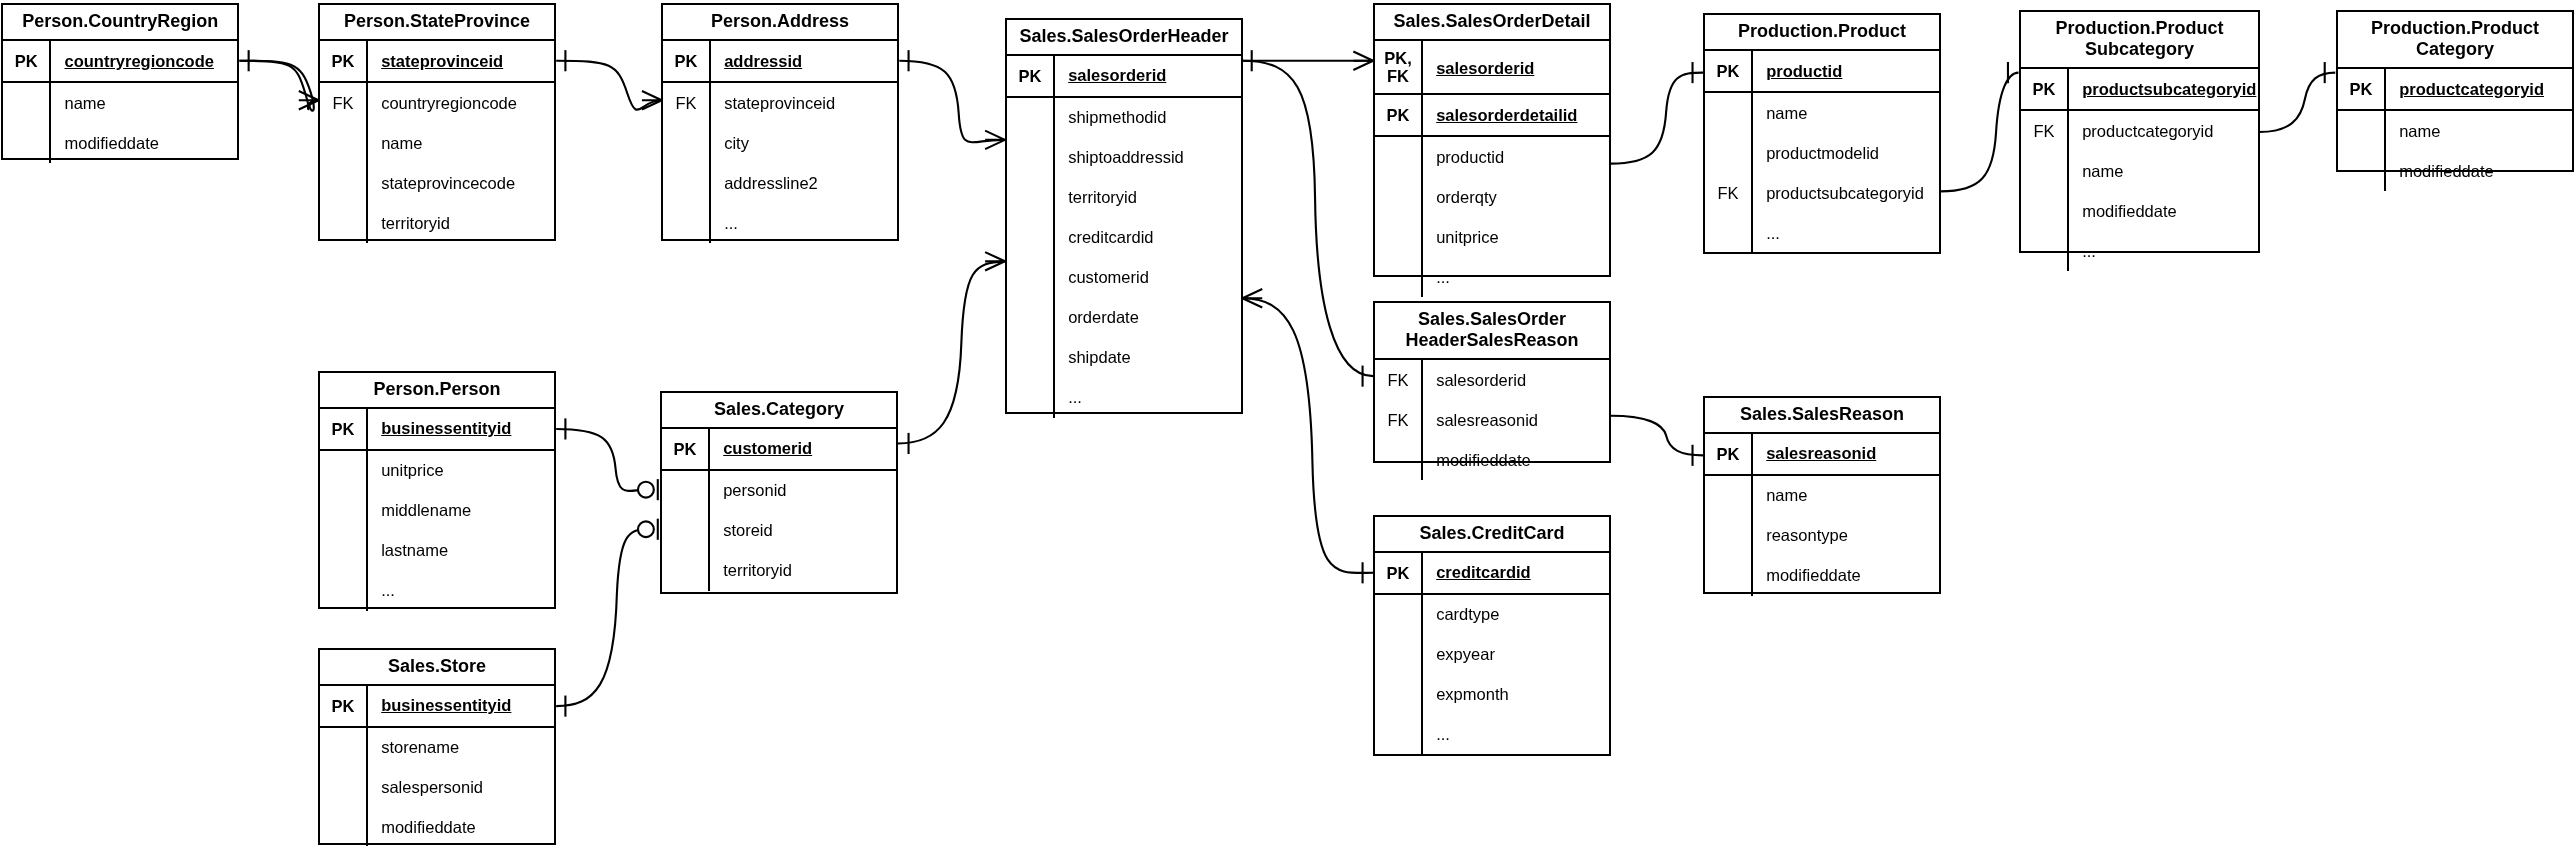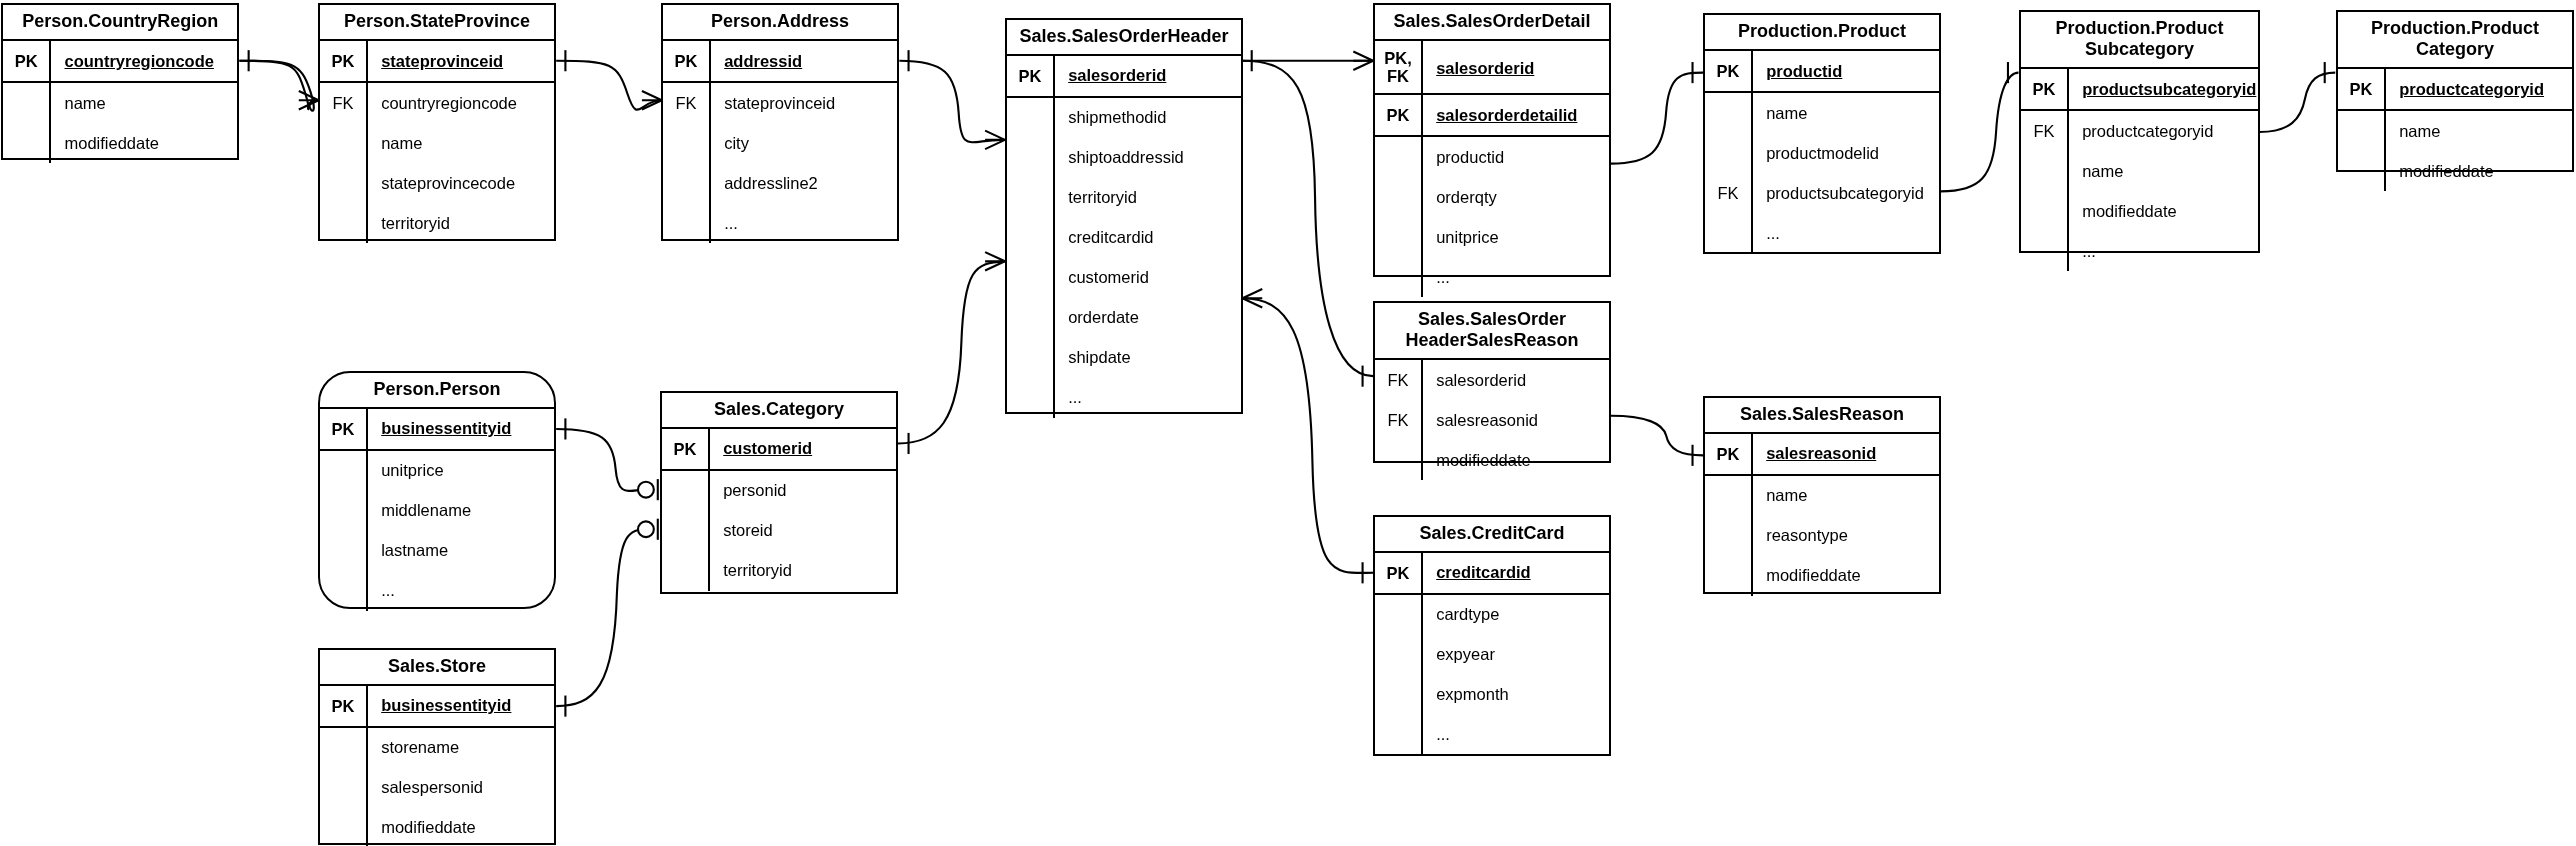--- a/index.html
+++ b/index.html
@@ -441,21 +441,21 @@
         <div class="key"></div>
         <div class="fieldname">expmonth</div>
       </div>
       <div class="row">
         <div class="key"></div>
         <div class="fieldname">...</div>
       </div>
     </div>
   </div>
 
-  <div class="entity" style="left:318px;top:371px;width:238px;height:238px;border-radius:32px;">
+  <div class="entity" style="left:318px;top:371px;width:238px;height:238px;">
     <div class="ent-title">Person.Person</div>
     <div class="ent-rows">
       <div class="row sep">
         <div class="key pk">PK</div>
         <div class="fieldname pkname">businessentityid</div>
       </div>
       <div class="row">
         <div class="key"></div>
         <div class="fieldname">unitprice</div>
       </div>

